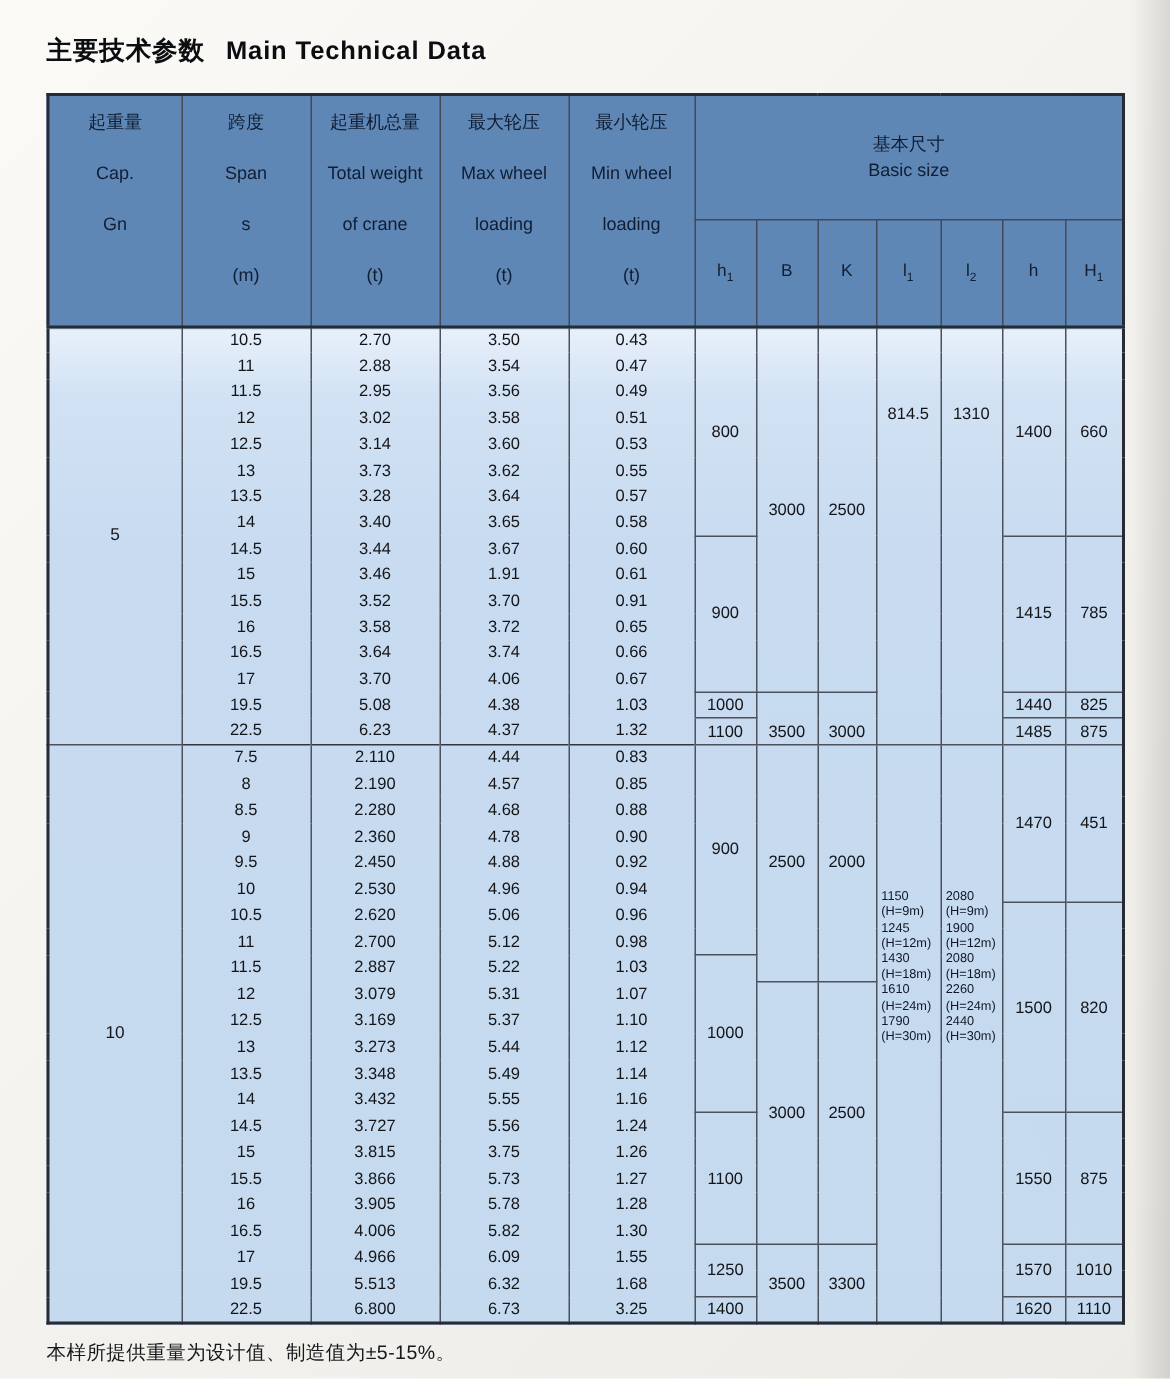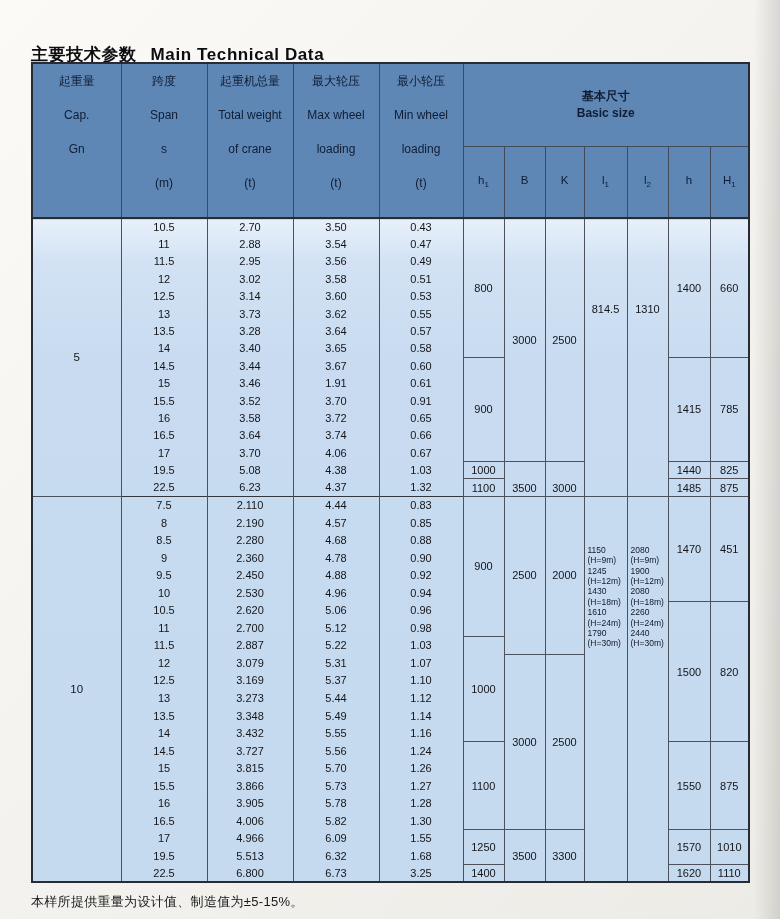--- a/index.html
+++ b/index.html
@@ -7,21 +7,21 @@
     width:780px; height:919px; position:relative; overflow:hidden;
     background:linear-gradient(135deg,#fbfaf7 0%,#f4f3ef 45%,#edebe6 100%);
     font-family:"Liberation Sans","DejaVu Sans",sans-serif;
   }
   body::after{
     content:""; position:absolute; top:0; right:0; width:26px; height:100%;
     background:linear-gradient(90deg, rgba(100,100,96,0) 0%, rgba(100,100,96,0.20) 100%);
     pointer-events:none;
   }
   .title{
-    position:absolute; left:31px; top:43px; margin:0;
+    position:absolute; left:31px; top:22px; margin:0;
     font-size:17px; font-weight:bold; color:#0c0d10; letter-spacing:0.6px; white-space:nowrap;
   }
   .t-en{ margin-left:14px; }
 
   .spec-table{
     position:absolute; left:31px; top:62px; width:717px;
     border-collapse:collapse; table-layout:fixed;
     border:2px solid #272b33;
     background:linear-gradient(180deg,#5e87b6 0px,#5e87b6 155px,#e7f0fa 157px,#d2e2f4 200px,#c8dbf0 300px,#c5daef 100%);
   }
@@ -36,31 +36,31 @@
   }
   thead{ border-bottom:2px solid #272b33; }
   tbody.g2{ border-top:1px solid #33363d; }
   td.sec{ border-bottom:1px solid #4c515b; }
 
   .hr1{ height:83px;padding-left:20px; }
   .hr2{ height:72px; }
   .hcell{ vertical-align:top; padding-top:8px; font-size:12px; }
   .hcell div{ line-height:34px; height:34px; overflow:hidden; }
   .bsize{ vertical-align:middle; font-size:12px; }
-  .bsize div{ line-height:17px;font-weight:bold; }
+  .bsize div{ line-height:17px; }
   .sub-th{ font-size:11.5px; vertical-align:middle; }
   .sub-th sub{ font-size:8px; }
 
   tbody.g1 tr{ height:17.4px; }
   tbody.g2 tr{ height:17.55px; }
   td.cap{ font-size:11.5px; }
   td.mini{ text-align:left; padding-left:3px; }
   td.mini div{ font-size:8.5px; line-height:10.4px; white-space:nowrap; color:#101725; }
-  tbody.g1 td.vt{ vertical-align:top; padding-top:84px; }
-  tbody.g2 td.vt{ vertical-align:top; padding-top:48px; }
+  tbody.g1 td.vt{ vertical-align:top; padding-top:51px; }
+  tbody.g2 td.vt{ vertical-align:top; padding-top:95px; }
   td.vb{ vertical-align:bottom; padding-bottom:2px; }
 
   .footer{
     position:absolute; left:31px; top:893px; margin:0;
     font-size:13px; color:#17181b; letter-spacing:0.3px;
   }
 </style>
 </head>
 <body>
 
@@ -372,21 +372,21 @@
           <td>3.727</td>
           <td>5.56</td>
           <td>1.24</td>
           <td rowspan="5" class="sec">1100</td>
           <td rowspan="5" class="sec">1550</td>
           <td rowspan="5" class="sec">875</td>
         </tr>
         <tr>
           <td>15</td>
           <td>3.815</td>
-          <td>5.70</td>
+          <td>3.75</td>
           <td>1.26</td>
         </tr>
         <tr>
           <td>15.5</td>
           <td>3.866</td>
           <td>5.73</td>
           <td>1.27</td>
         </tr>
         <tr>
           <td>16</td>

